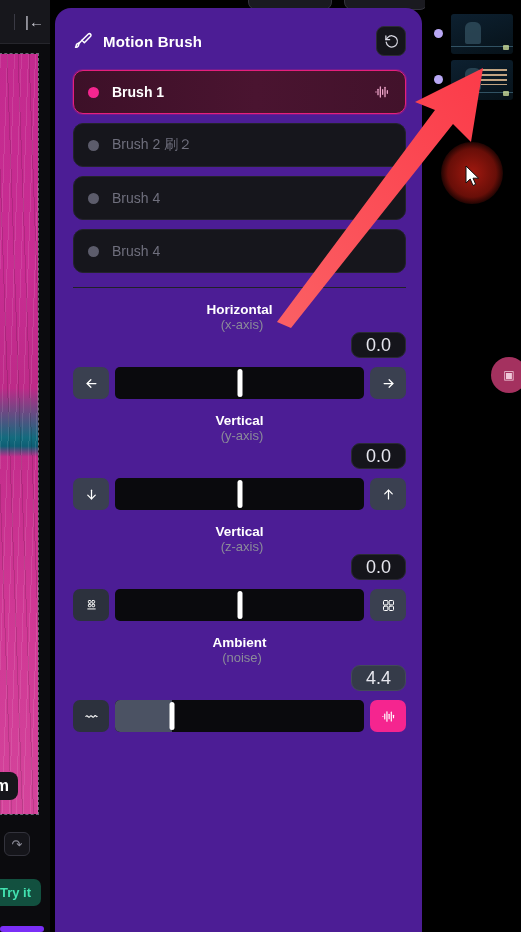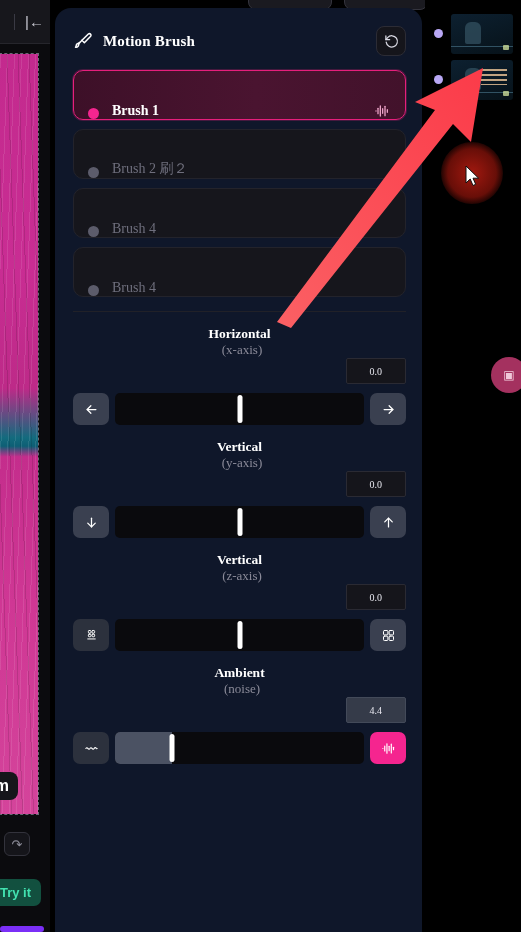--- a/index.html
+++ b/index.html
@@ -77,22 +77,22 @@
   .chip-b { left: 344px; width: 84px; }
   .chip-purple {
     position: absolute; top: -8px; left: 440px; width: 78px; height: 16px;
     background: #7b2ff7; border-radius: 6px;
   }
 
   
   .panel {
     position: absolute; left: 55px; top: 8px;
     width: 367px; height: 924px;
-    background: #0f172a;
-    border-top-left-radius: 16px; border-top-right-radius: 16px; font-family: Liberation Serif, serif;
+    background: #4c1d95;
+    border-top-left-radius: 16px; border-top-right-radius: 16px;
   }
   .panel-header {
     display: flex; align-items: center;
     padding: 18px 16px 10px 18px; gap: 10px;
   }
   .brush-ico { width: 20px; height: 20px; display: block; }
   .panel-title {
     color: #ffffff; font-size: 15px; font-weight: 700; letter-spacing: .2px;
   }
   .reset-btn {
@@ -100,24 +100,24 @@
     border: 1px solid #2c2c35; border-radius: 8px; background: #15151b;
     display: flex; align-items: center; justify-content: center;
     cursor: pointer;
   }
   .reset-ico { width: 15px; height: 15px; display: block; }
 
   
   .brush-list { padding: 4px 16px 0 18px; }
   .brush-row {
     position: relative;
-    height: 50px; margin-bottom: 9px;
+    height: 44px; margin-bottom: 9px;
     border-radius: 10px; border: 1px solid #23232b;
     background: #16161c;
-    display: flex; align-items: flex-end; padding: 0 14px;
+    display: flex; align-items: center; padding: 0 14px;
     cursor: pointer;
   }
   .brush-row.active {
     background: linear-gradient(90deg, #3d1028 0%, #4a1430 55%, #42122b 100%);
     border: 1px solid #e61f7c;
     box-shadow: 0 0 0 1px rgba(230,31,124,.25);
   }
   .brush-dot {
     width: 11px; height: 11px; border-radius: 50%;
     background: #5c5c6b; margin-right: 13px; flex: none;
@@ -132,24 +132,24 @@
 
   
   .slider-group { padding: 14px 16px 0 18px; }
   .slider-head {
     display: flex; align-items: center; margin-bottom: 9px; flex-direction: column;
   }
   .sl-name { color: #ffffff; font-size: 13.5px; font-weight: 700; }
   .sl-axis { color: #8b8b99; font-size: 13px; margin-left: 5px; }
   .sl-value {
     margin-left: auto;
-    min-width: 34px; height: 26px; padding: 0 23px;
-    border: 1px solid #2a2a33; border-radius: 2px;
+    min-width: 34px; height: 26px; padding: 0 14px;
+    border: 1px solid #2a2a33; border-radius: 9px;
     background: #15151b; color: #e6e6ee;
-    font-size: 10px; display: flex; align-items: center; justify-content: center;
+    font-size: 18px; display: flex; align-items: center; justify-content: center;
   }
   .sl-value.accent { background: #353b49; border-color: #434a59; }
 
   .slider-row { display: flex; align-items: center; gap: 6px; }
   .sl-btn {
     width: 36px; height: 32px; border-radius: 7px;
     background: #3a4050; color: #e8e8f0;
     display: flex; align-items: center; justify-content: center;
     font-size: 14px; flex: none; cursor: pointer;
   }

